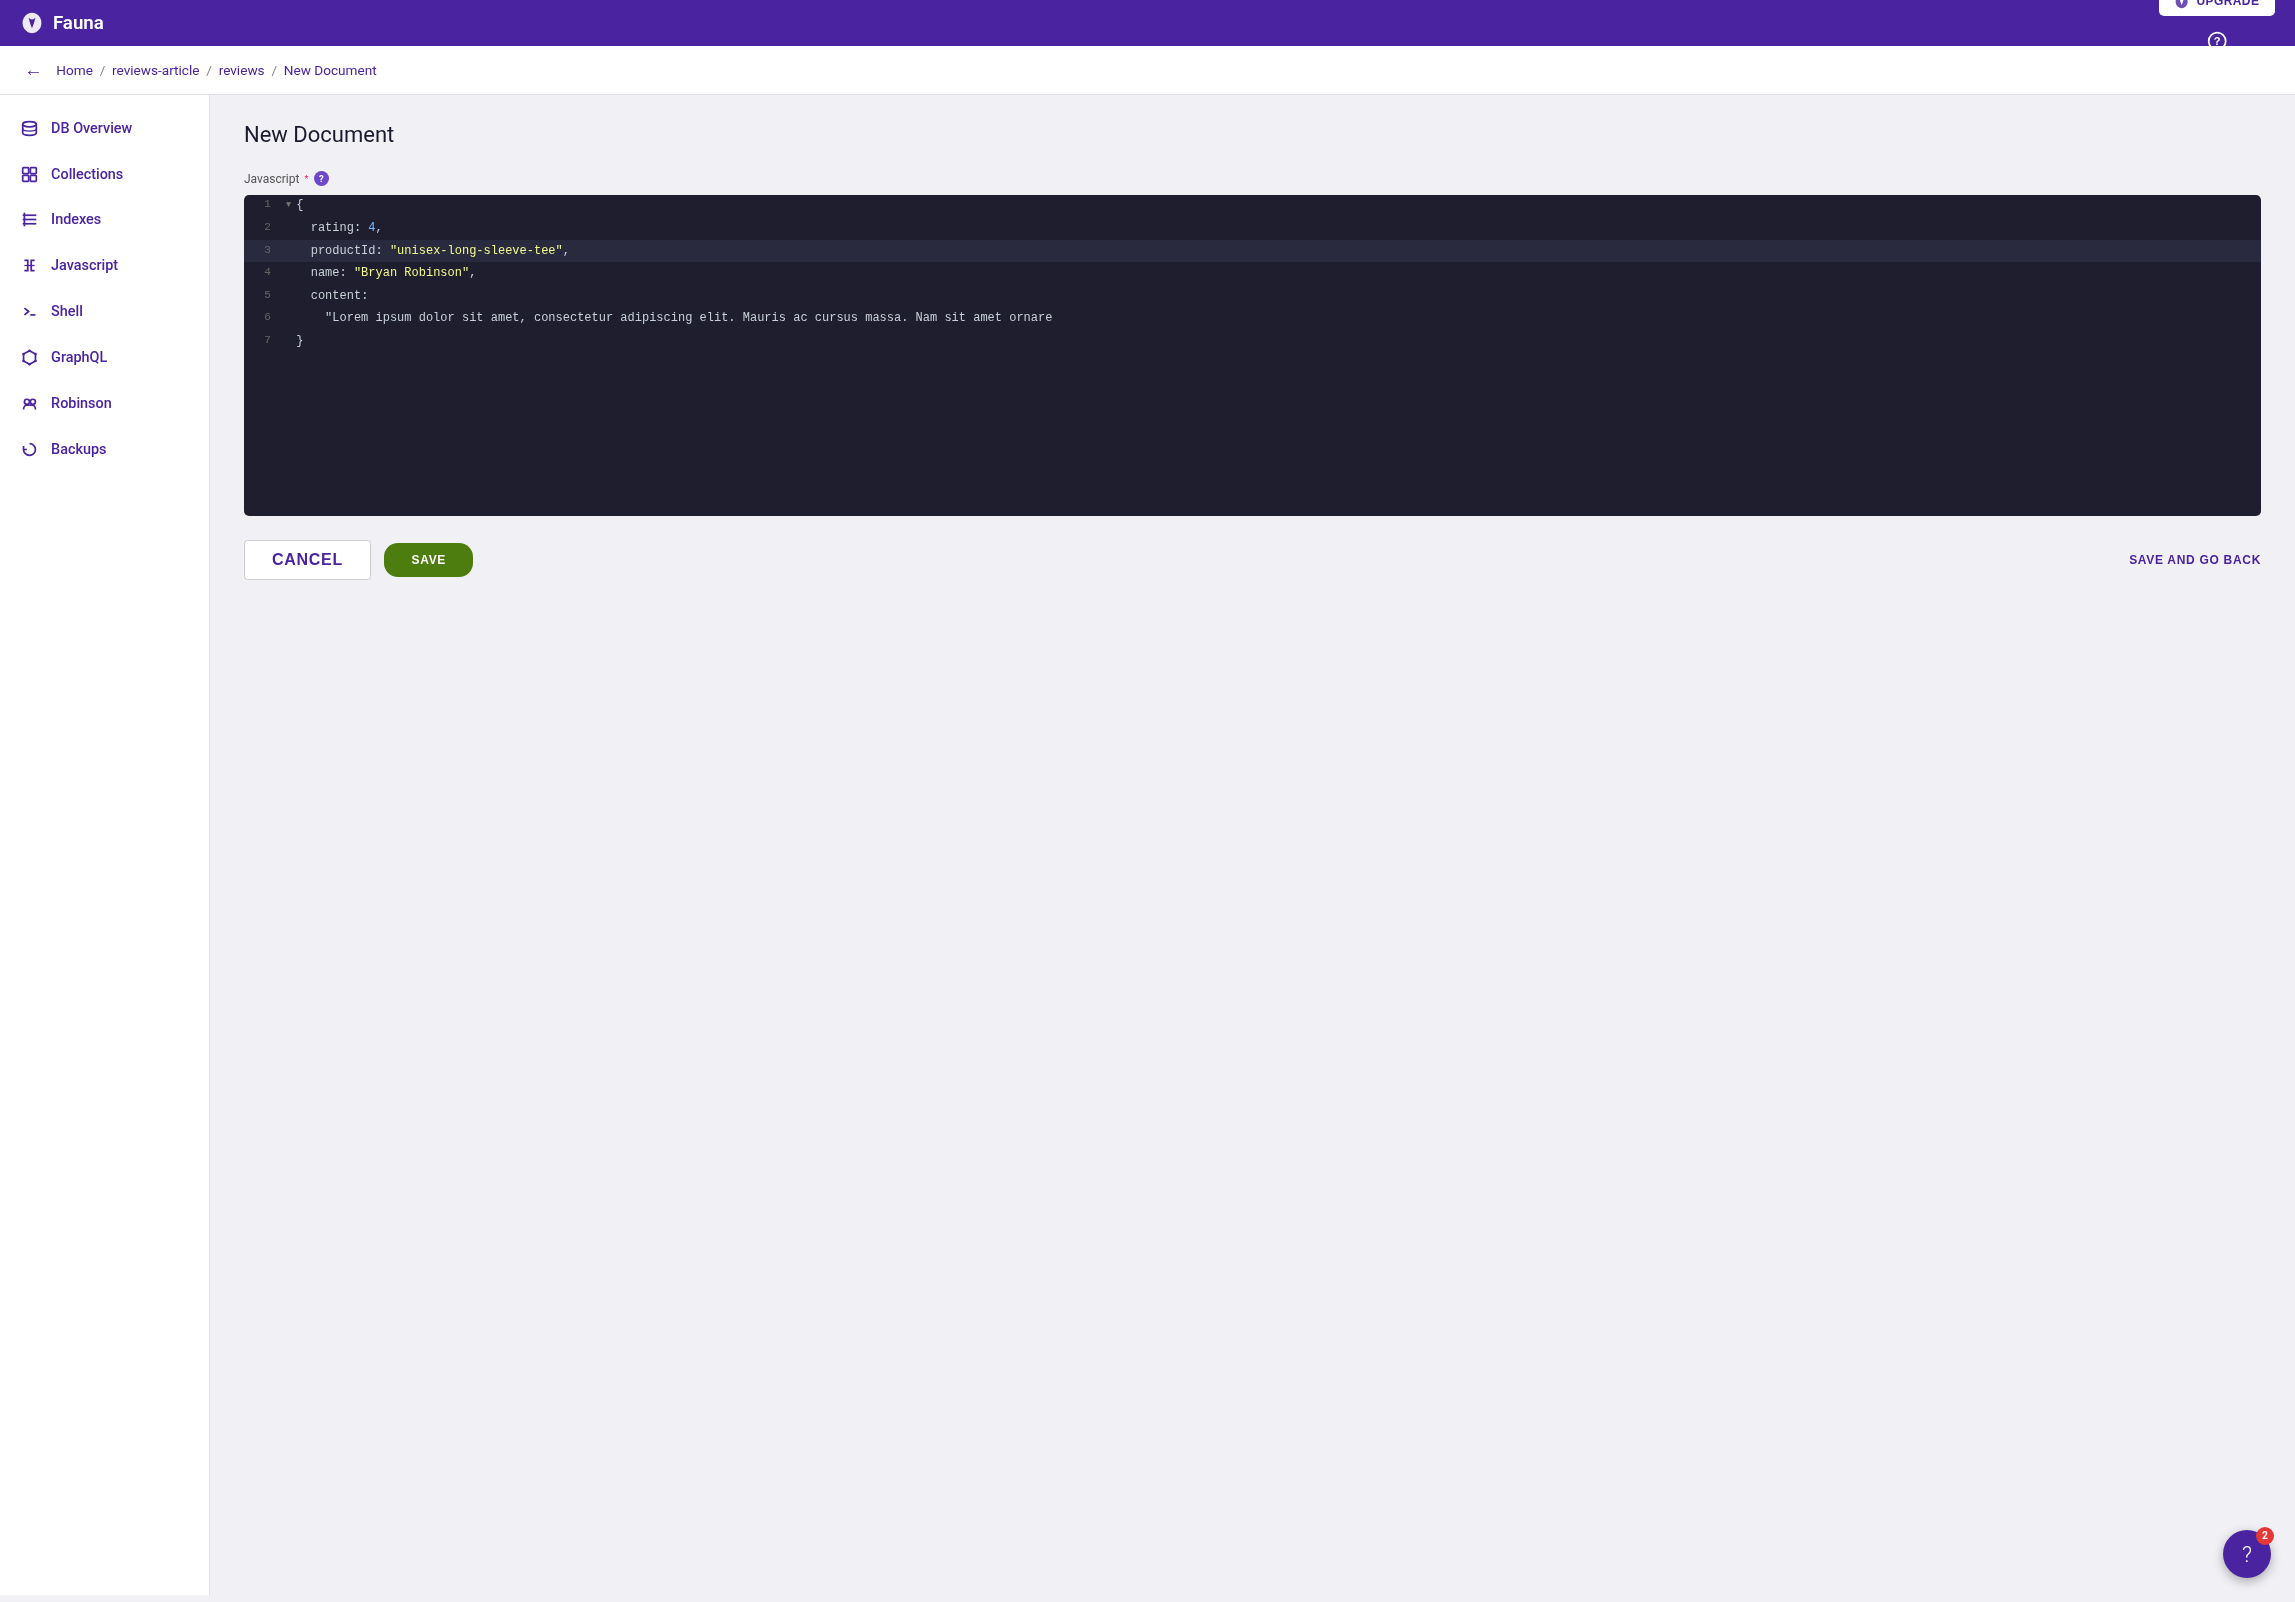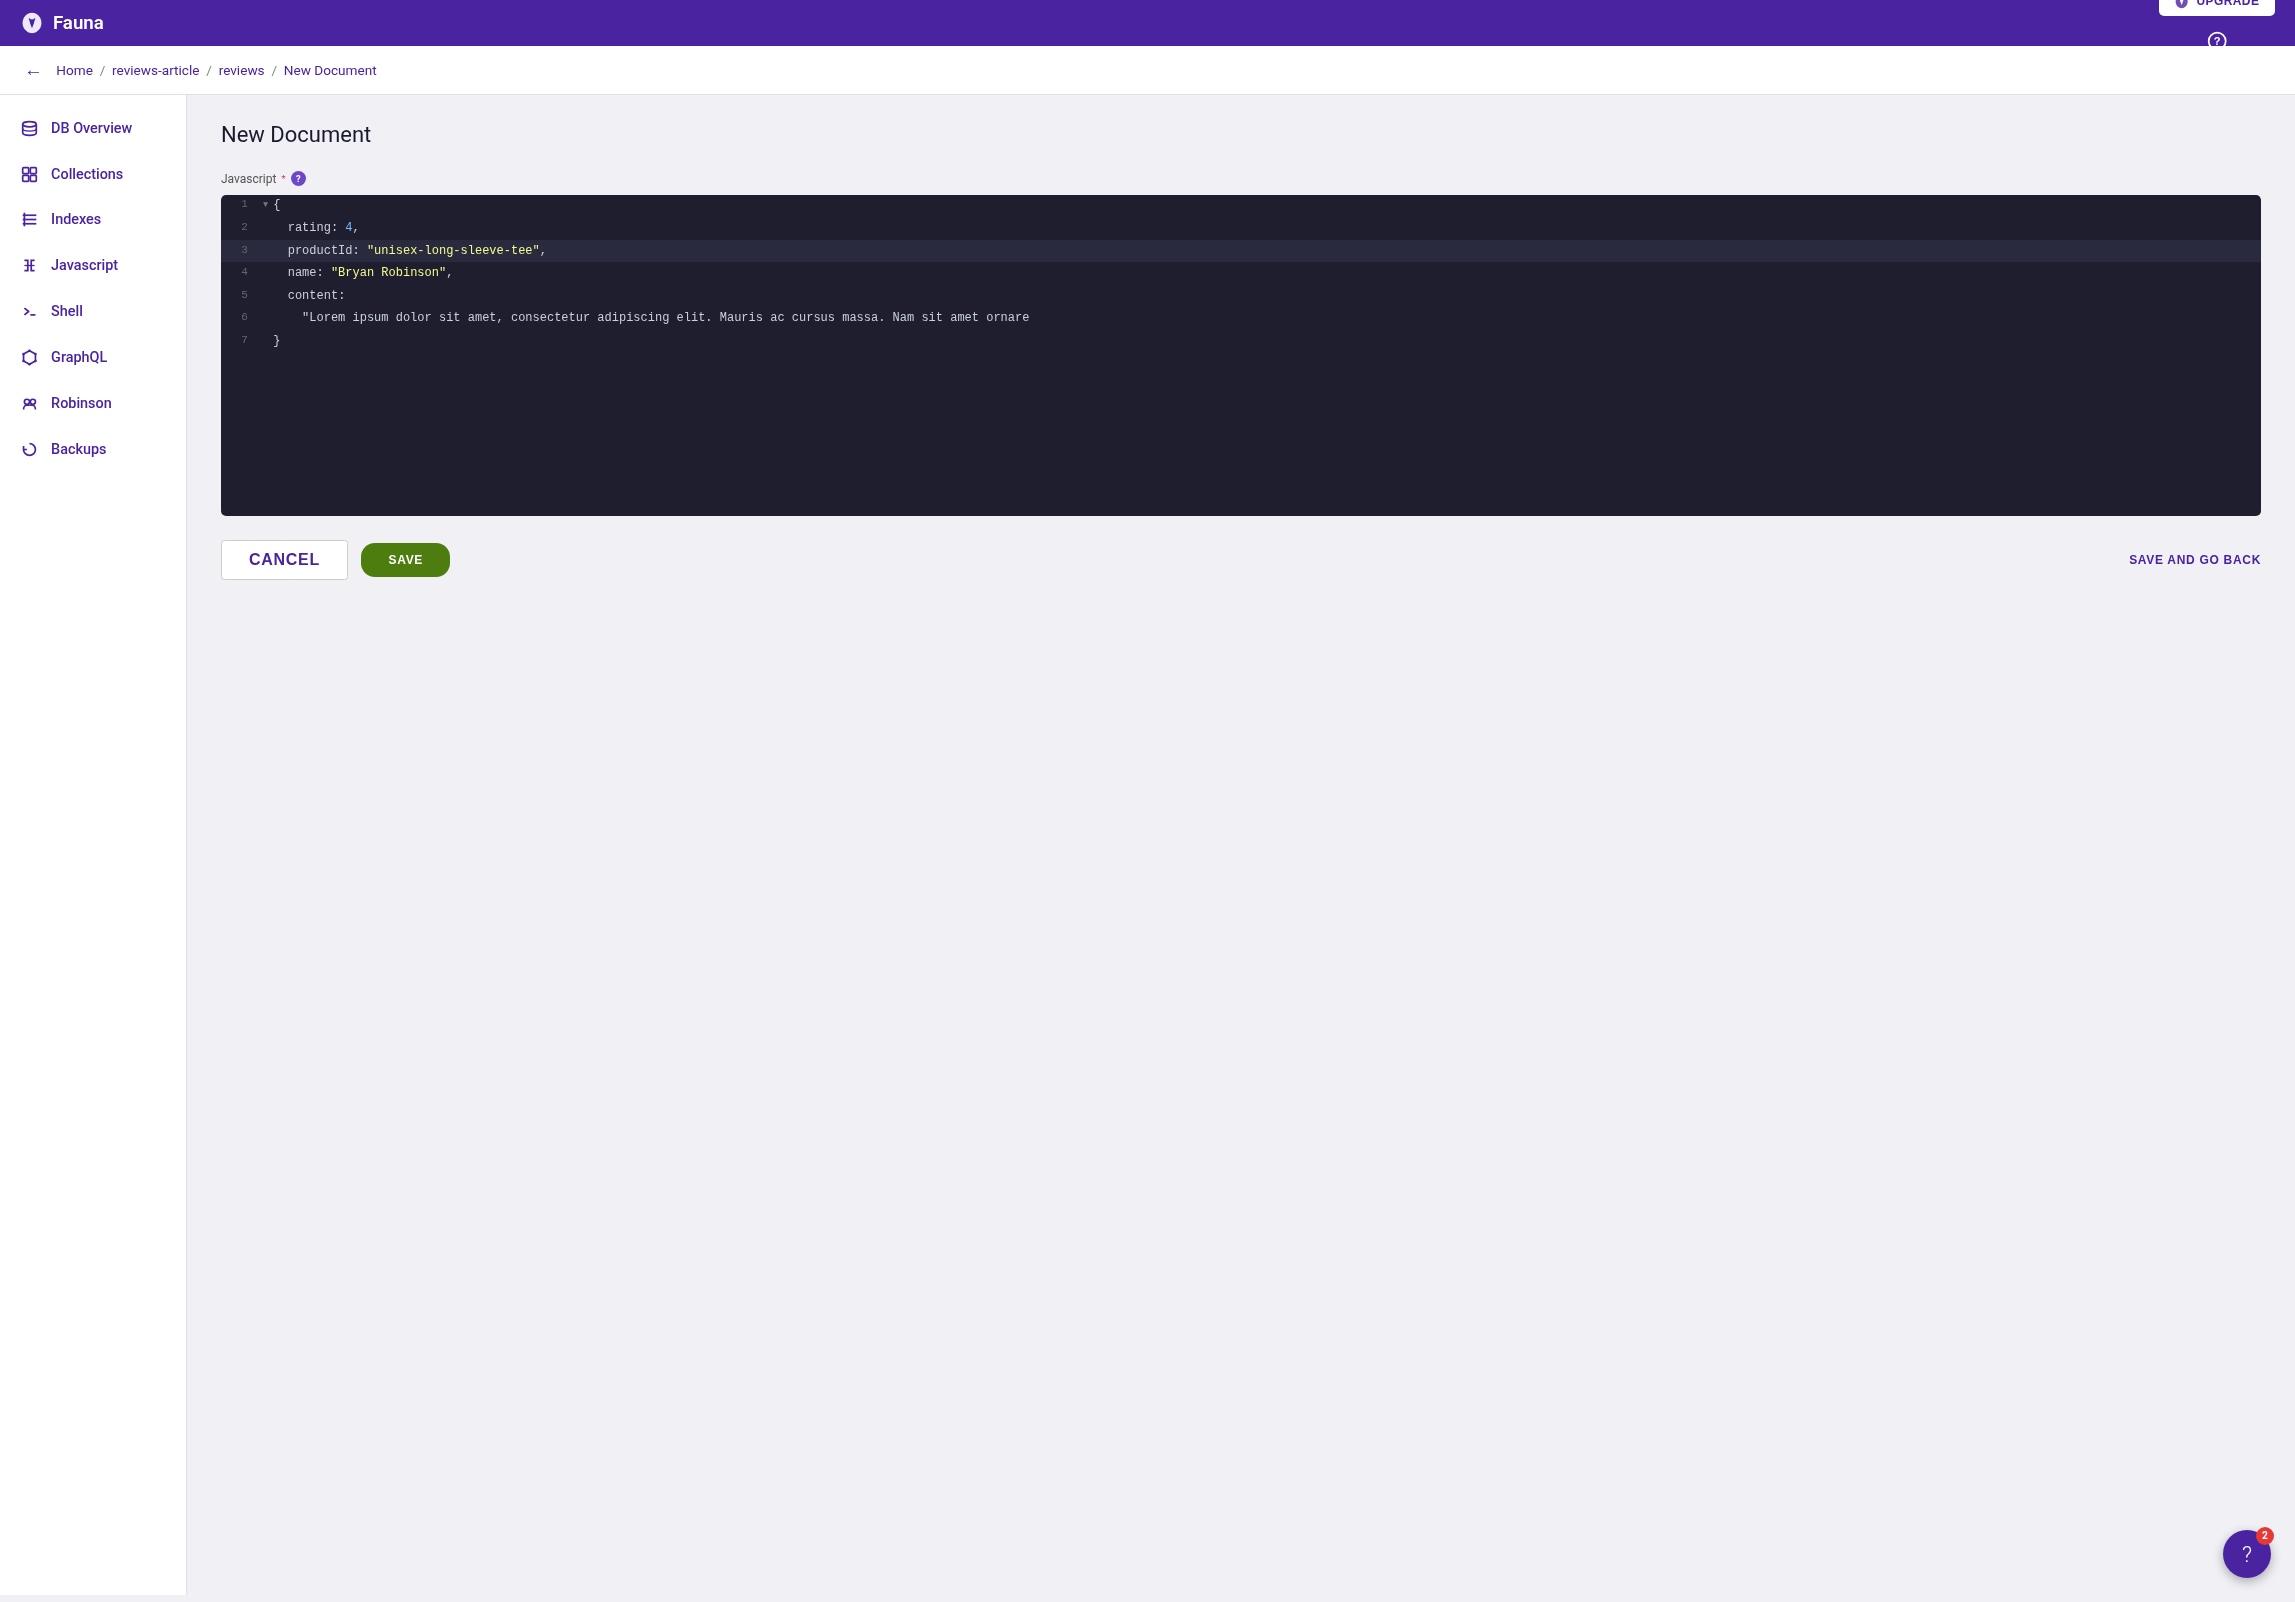--- a/index.html
+++ b/index.html
@@ -103,21 +103,21 @@
     .breadcrumb-current { color: #4a23a0; font-weight: 400; }
 
     
     .main-layout {
       display: flex;
       min-height: calc(100vh - 53px - 49px);
     }
 
     
     .sidebar {
-      width: 187px;
+      width: 210px;
       background: white;
       border-right: 0.8px solid #e0e0e8;
       padding: 10.2px 0;
       flex-shrink: 0;
     }
     .sidebar-item {
       display: flex;
       align-items: center;
       gap: 12px;
       padding: 13.6px 20.4px;

